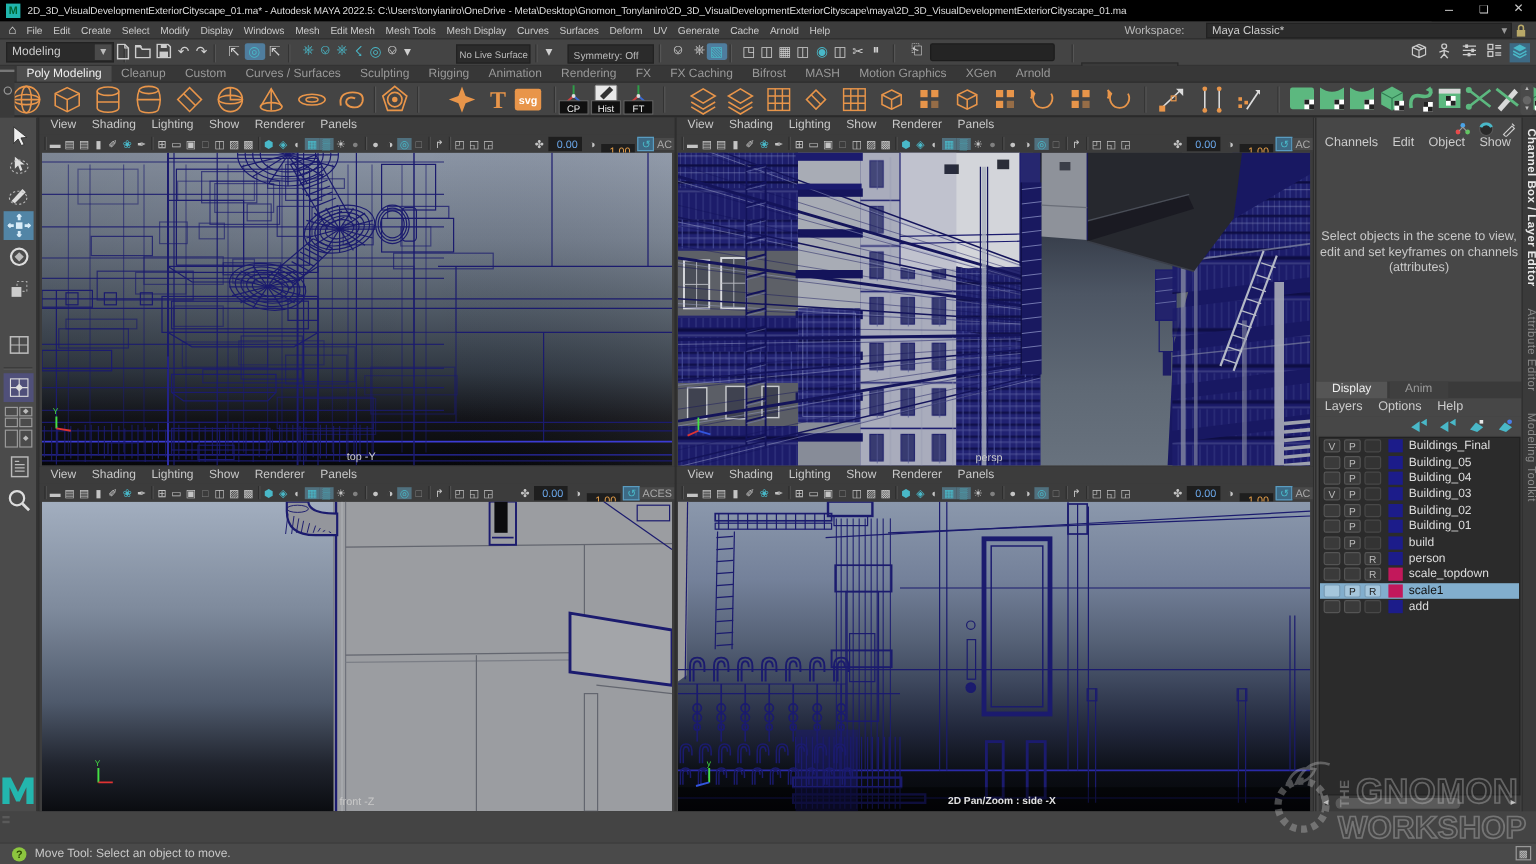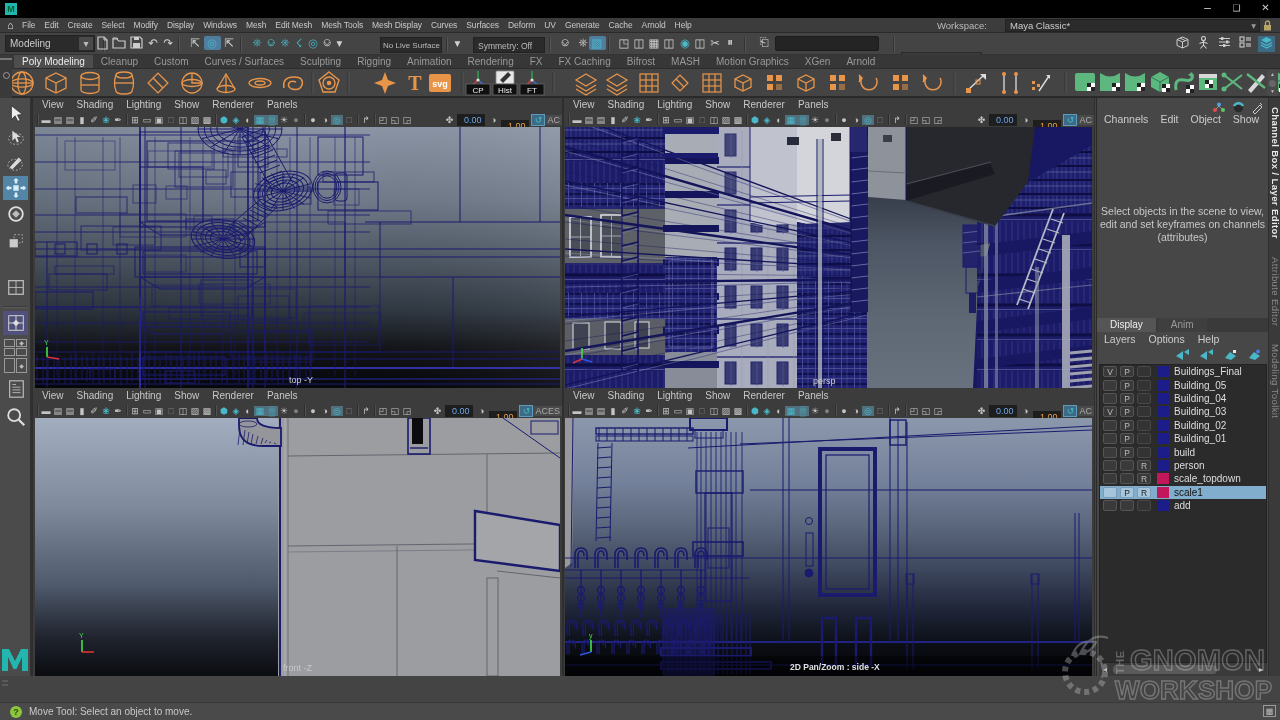--- a/index.html
+++ b/index.html
@@ -92,21 +92,21 @@
 .field.num.blue { color:#6aa6e8; }
 .field.num.orange { color:#e8a04a;margin-top:12px; }
 .vcanvas { position:relative; overflow:hidden; }
 
 #rpanel { position:absolute; left:1096px; top:98px; width:184px; height:578px; background:#474747;
   border-left:1px solid #2a2a2a; }
 #cbtop { position:relative; height:220px; }
 #cbicons { position:absolute; right:16px; top:3px; display:flex; gap:6px; }
 #cbmenu { position:absolute; left:7px; top:15px; color:#ccc; font-size:10.5px; display:flex; }
 #cbmenu span { margin-right:12px; }
-#cbmsg { position:absolute; left:0; right:12px; top:107px; text-align:center; color:#c8c8c8;
+#cbmsg { position:absolute; left:0; right:12px; top:93px; text-align:center; color:#c8c8c8;
   font-size:10.5px; line-height:13px; }
 #layered { position:absolute; left:0; top:220px; bottom:0; right:12px; }
 #ltabs { height:14px; display:flex; font-size:10px; background:#3a3a3a; }
 #ltabs .ltab { padding:1px 13px 0; color:#999; background:#3f3f3f; margin-right:2px; }
 #ltabs .ltab.on { background:#555555; color:#eee; }
 #lmenu { height:15px; color:#ccc; font-size:10.5px; display:flex; padding-left:7px; background:#474747; }
 #lmenu span { margin-right:13px; line-height:15px; }
 #licons { height:16px; display:flex; justify-content:flex-end; gap:9px; padding-right:6px;
   align-items:center; background:#474747; }
 #llist { position:absolute; left:2px; right:1px; top:46px; bottom:13px; background:#2b2b2b;
@@ -142,20 +142,21 @@
 #melgrip { position:absolute; left:2px; top:678px; width:8px; height:22px; }
 #melgrip i { display:block; width:6px; height:2px; background:#5a5a5a; margin:2px 0; }
 #wmark { position:absolute; right:0px; bottom:0px; z-index:50; pointer-events:none; }
 #helpgrip { position:absolute; right:4px; top:705px; width:13px; height:12px; border:1px solid #999;
   z-index:60; color:#bbb; font-size:8px; text-align:center; line-height:11px; }
 </style></head><body>
 <div id="root">
 
 <div id="titlebar">
       <span id="mico">M</span>
+<span>2D_3D_VisualDevelopmentExteriorCityscape_01.ma* - Autodesk MAYA 2022.5: C:\Users\tonyianiro\OneDrive - Meta\Desktop\Gnomon_Tonylaniro\2D_3D_VisualDevelopmentExteriorCityscape\maya\2D_3D_VisualDevelopmentExteriorCityscape_01.ma</span>
 <div id="winbtns">
         <span style="font-size:12px">–</span>
         <span style="font-size:9px">❑</span>
         <span>✕</span>
       </div>
 </div>
 
 <div id="menubar">
       <span id="home">⌂</span>
       <span>File</span>

